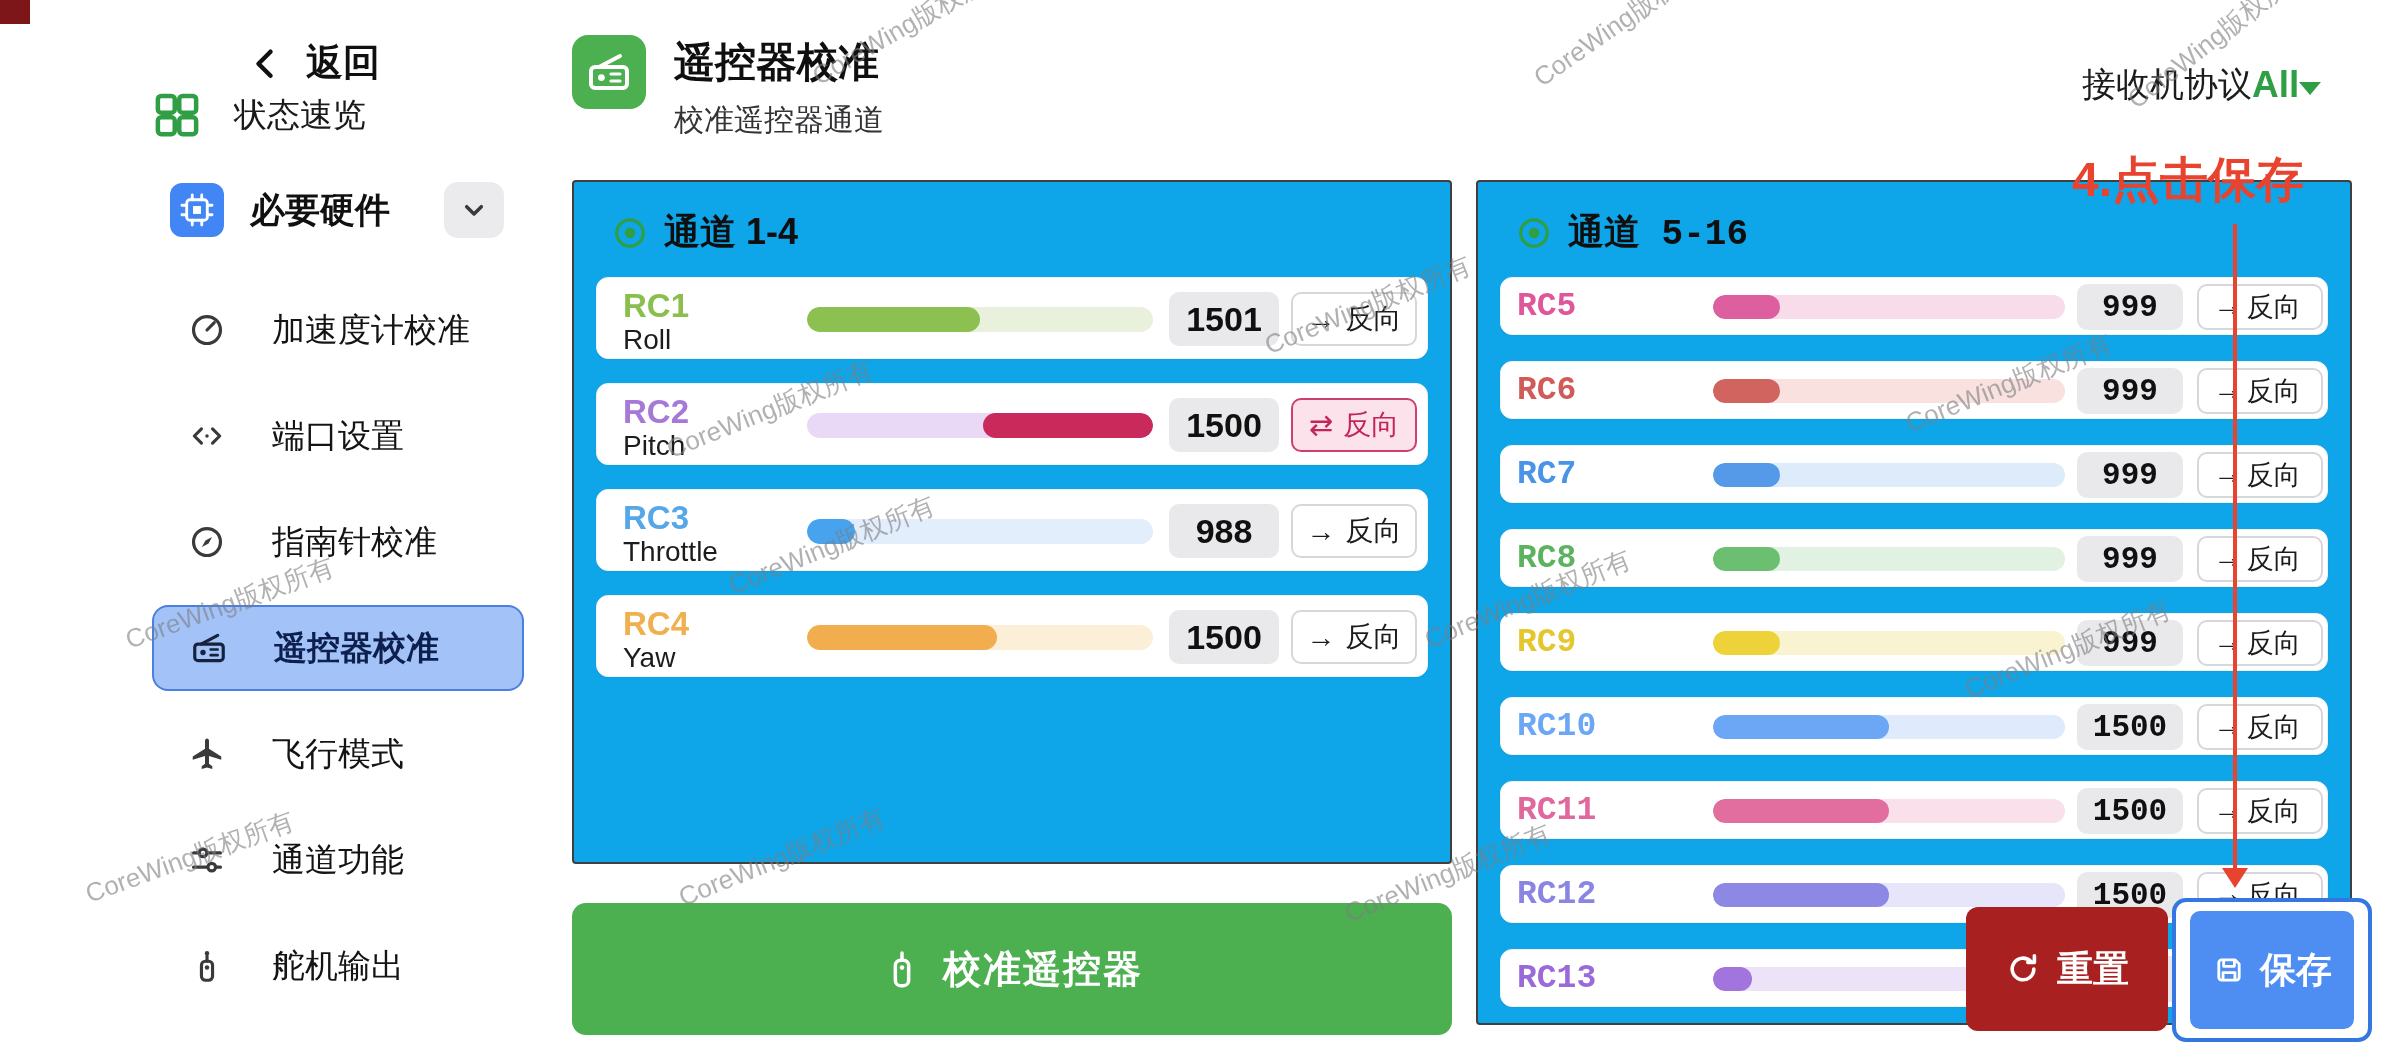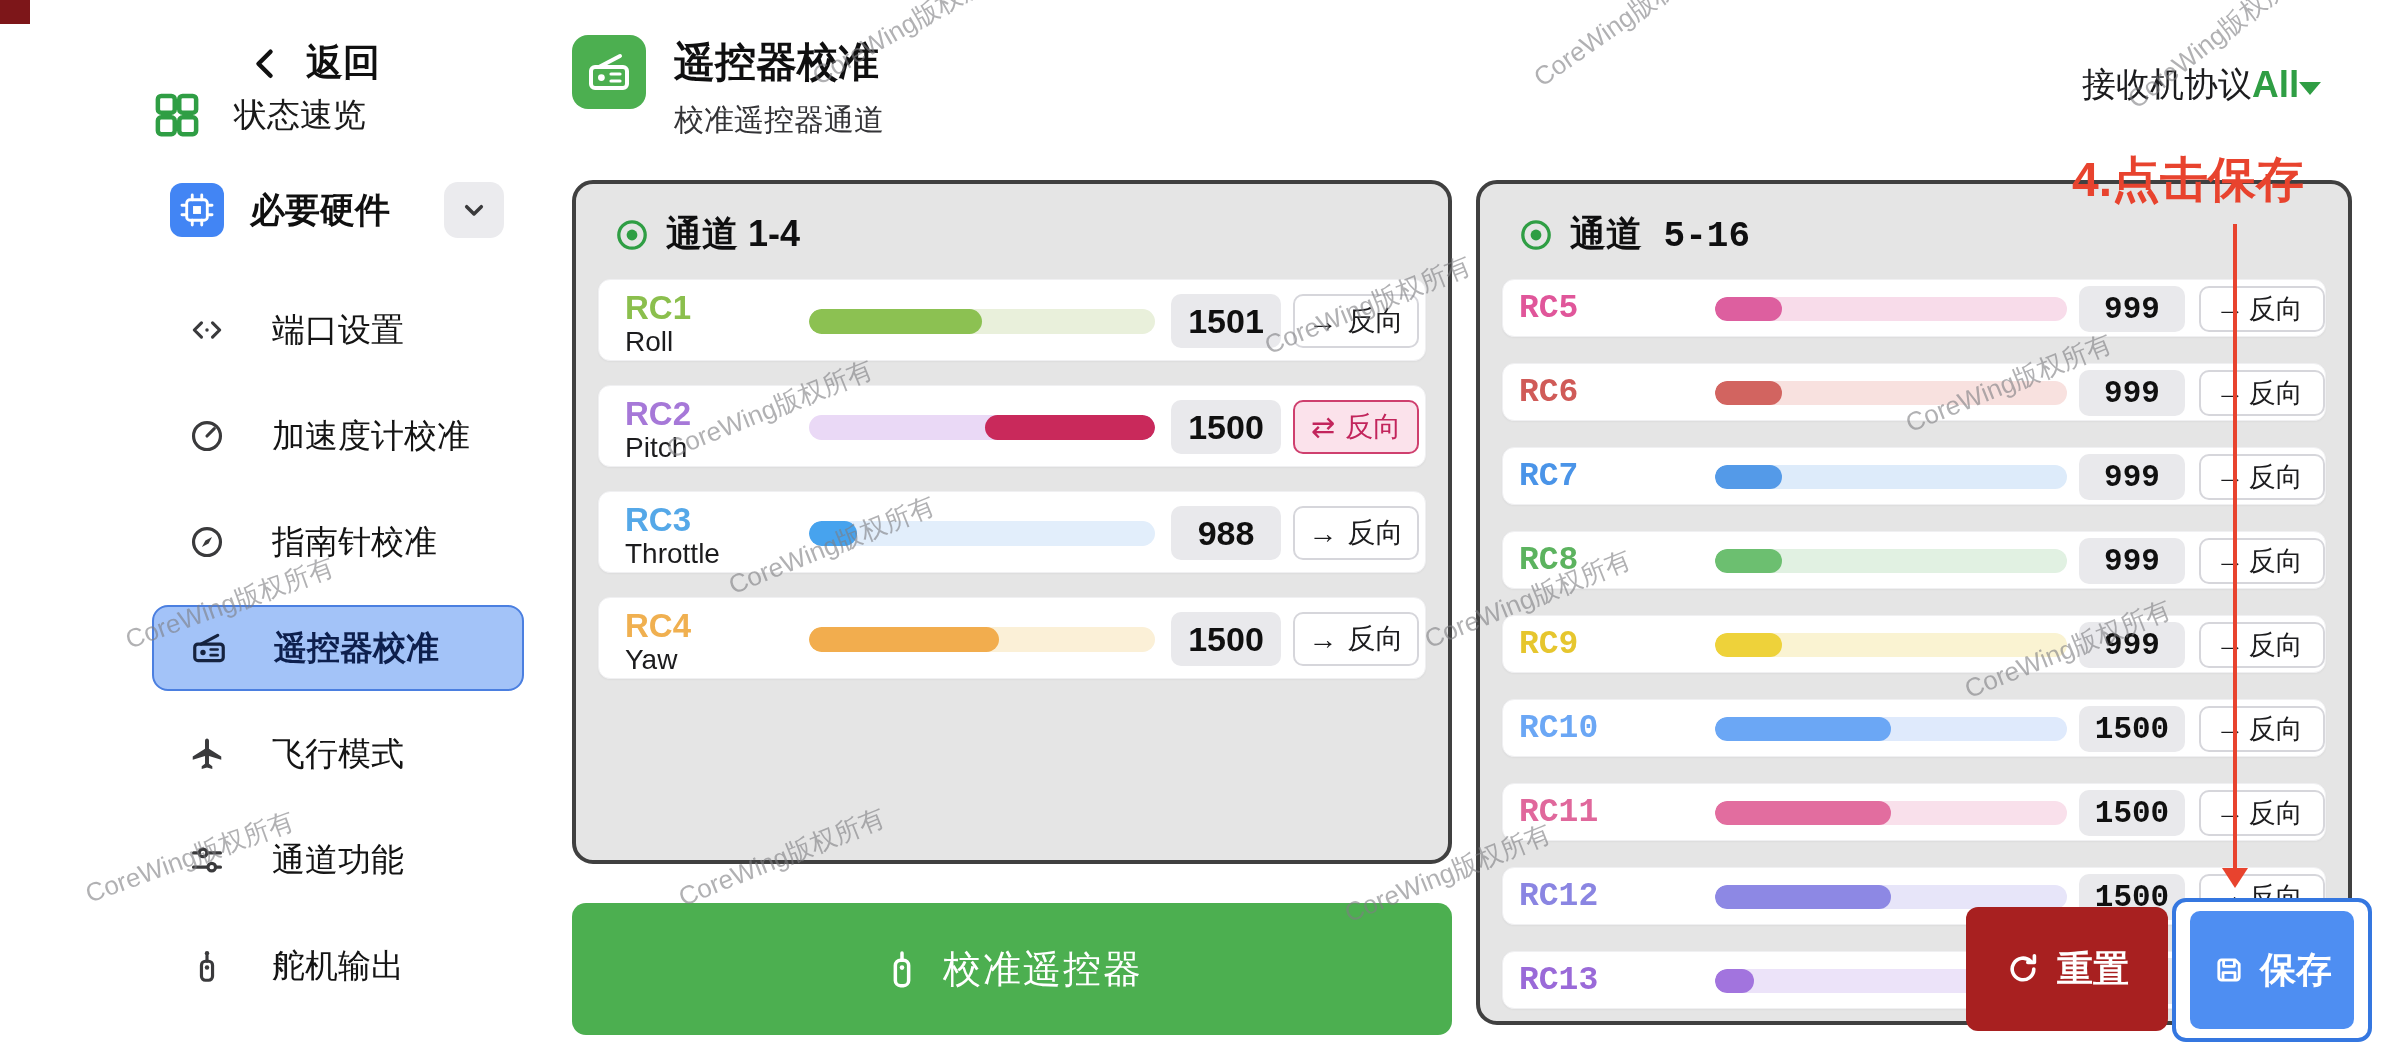--- a/index.html
+++ b/index.html
@@ -40,21 +40,21 @@
   .header-icon svg { width:48px; height:48px; color:#ffffff; }
   .page-title { font-size:41px; font-weight:bold; color:#0f0f10; }
   .page-subtitle { font-size:30px; color:#333336; margin-top:10px; }
 
   .protocol { position:absolute; left:2082px; top:62px; display:flex; align-items:center; cursor:pointer; }
   .proto-label { font-size:34px; color:#1c1c1e; }
   .proto-value { font-size:37px; font-weight:bold; color:#2f9e44; }
   .caret-down { width:0; height:0; border-left:11px solid transparent; border-right:11px solid transparent; border-top:13px solid #2f9e44; margin-top:6px; }
 
   
-  .panel { position:absolute; background:#e5e5e5; border:4px solid #404040; border-radius:21px; z-index:1; }
+  .panel { position:absolute; background:#0ea5e9; border:2px solid #404040; border-radius:4px; z-index:1; }
   .panel-left  { left:572px;  top:180px; width:880px; height:684px; }
   .panel-right { left:1476px; top:180px; width:876px; height:845px;font-family:Liberation Mono, monospace; }
   .panel-head { display:flex; align-items:center; gap:16px; padding:26px 0 20px 38px; }
   .target-ico { width:36px; height:36px; color:#2f9e44; flex:0 0 36px; }
   .panel-title { font-size:36px; font-weight:bold; color:#0f0f10; }
   .rows { padding:0 22px; }
 
   .chan-row { position:relative; background:#ffffff; border:1px solid #f0f0f2; border-radius:12px; height:82px; margin-bottom:24px; box-shadow:0 1px 2px rgba(0,0,0,0.04); }
   .chan-id   { position:absolute; left:26px; top:9px;  font-size:33px; font-weight:bold; }
   .chan-name { position:absolute; left:26px; top:46px; font-size:28px; color:#1c1c1e; }
@@ -65,21 +65,21 @@
   .rev-btn .rev-arrow { font-size:29px; line-height:1; }
   .rev-btn.active { background:#fbe2eb; border-color:#cf3f6e; color:#c2255c; }
 
   .chan-row.compact { height:58px; margin-bottom:26px; }
   .compact .chan-id    { top:50%; transform:translateY(-50%); left:16px; }
   .compact .chan-track { left:212px; top:17px; width:352px; height:24px; border-radius:12px; }
   .compact .chan-value { left:576px; top:6px; width:106px; height:46px; font-size:31px; }
   .compact .rev-btn    { left:696px; top:6px; width:126px; height:46px; font-size:27px; }
 
   
-  .calibrate { position:absolute; left:572px; top:903px; width:880px; height:132px; background:#4caf50; border:none; border-radius:14px; color:#ffffff; font-size:38px; font-weight:normal; display:flex; align-items:center; justify-content:center; gap:20px; cursor:pointer; z-index:2; font-family:inherit; letter-spacing:2px; }
+  .calibrate { position:absolute; left:572px; top:903px; width:880px; height:132px; background:#4caf50; border:none; border-radius:14px; color:#ffffff; font-size:38px; font-weight:bold; display:flex; align-items:center; justify-content:center; gap:20px; cursor:pointer; z-index:2; font-family:inherit; letter-spacing:2px; }
   .remote-ico { width:42px; height:42px; color:#ffffff; }
 
   
   .ann-text { position:absolute; left:2072px; top:148px; font-size:48px; font-weight:bold; color:#e8432e; z-index:9; }
   .ann-arrow { position:absolute; left:2222px; top:224px; width:26px; height:668px; z-index:9; pointer-events:none; }
   .ann-line { position:absolute; left:11px; top:0; width:4px; height:646px; background:#e8432e; }
   .ann-head { position:absolute; left:0; top:644px; width:0; height:0; border-left:13px solid transparent; border-right:13px solid transparent; border-top:20px solid #e8432e; }
 
   
   .reset-btn { position:absolute; left:1966px; top:907px; width:202px; height:124px; background:#a82020; border:none; border-radius:12px; color:#ffffff; font-size:36px; font-weight:bold; display:flex; align-items:center; justify-content:center; gap:16px; cursor:pointer; z-index:10; font-family:inherit; }
@@ -128,36 +128,36 @@
     <span class="icon collapse-ico" data-icon="chevron-down">
         <svg viewBox="0 0 24 24" fill="none" stroke="currentColor" stroke-width="2.6" stroke-linecap="round" stroke-linejoin="round">
           <path d="M6.5 9.5L12 15l5.5-5.5"></path>
         </svg>
       </span>
   </button>
 </div>
 <div class="menu">
     <div class="menu-item">
       <span class="icon mi-icon">
+        <svg viewBox="0 0 24 24" fill="none" stroke="currentColor" stroke-width="2" stroke-linecap="round">
+          <circle cx="12" cy="12" r="8.5"></circle>
+          <path d="M12 12l4.6-4.6"></path>
+        </svg>
+      </span>
+      <span class="mi-label">加速度计校准</span>
+    </div>
+    <div class="menu-item">
+      <span class="icon mi-icon">
         <svg viewBox="0 0 24 24" fill="none" stroke="currentColor" stroke-width="2" stroke-linecap="round" stroke-linejoin="round">
           <path d="M8.5 7.5L4 12l4.5 4.5"></path>
           <path d="M15.5 7.5L20 12l-4.5 4.5"></path>
           <circle cx="12" cy="12" r="1.1" fill="currentColor" stroke="none"></circle>
         </svg>
       </span>
       <span class="mi-label">端口设置</span>
-    </div>
-    <div class="menu-item">
-      <span class="icon mi-icon">
-        <svg viewBox="0 0 24 24" fill="none" stroke="currentColor" stroke-width="2" stroke-linecap="round">
-          <circle cx="12" cy="12" r="8.5"></circle>
-          <path d="M12 12l4.6-4.6"></path>
-        </svg>
-      </span>
-      <span class="mi-label">加速度计校准</span>
     </div>
     <div class="menu-item">
       <span class="icon mi-icon">
         <svg viewBox="0 0 24 24" fill="none" stroke="currentColor" stroke-width="2">
           <circle cx="12" cy="12" r="8.5"></circle>
           <path d="M8.8 15.2l2.2-4.2 4.2-2.2-2.2 4.2z" fill="currentColor" stroke="none"></path>
         </svg>
       </span>
       <span class="mi-label">指南针校准</span>
     </div>

